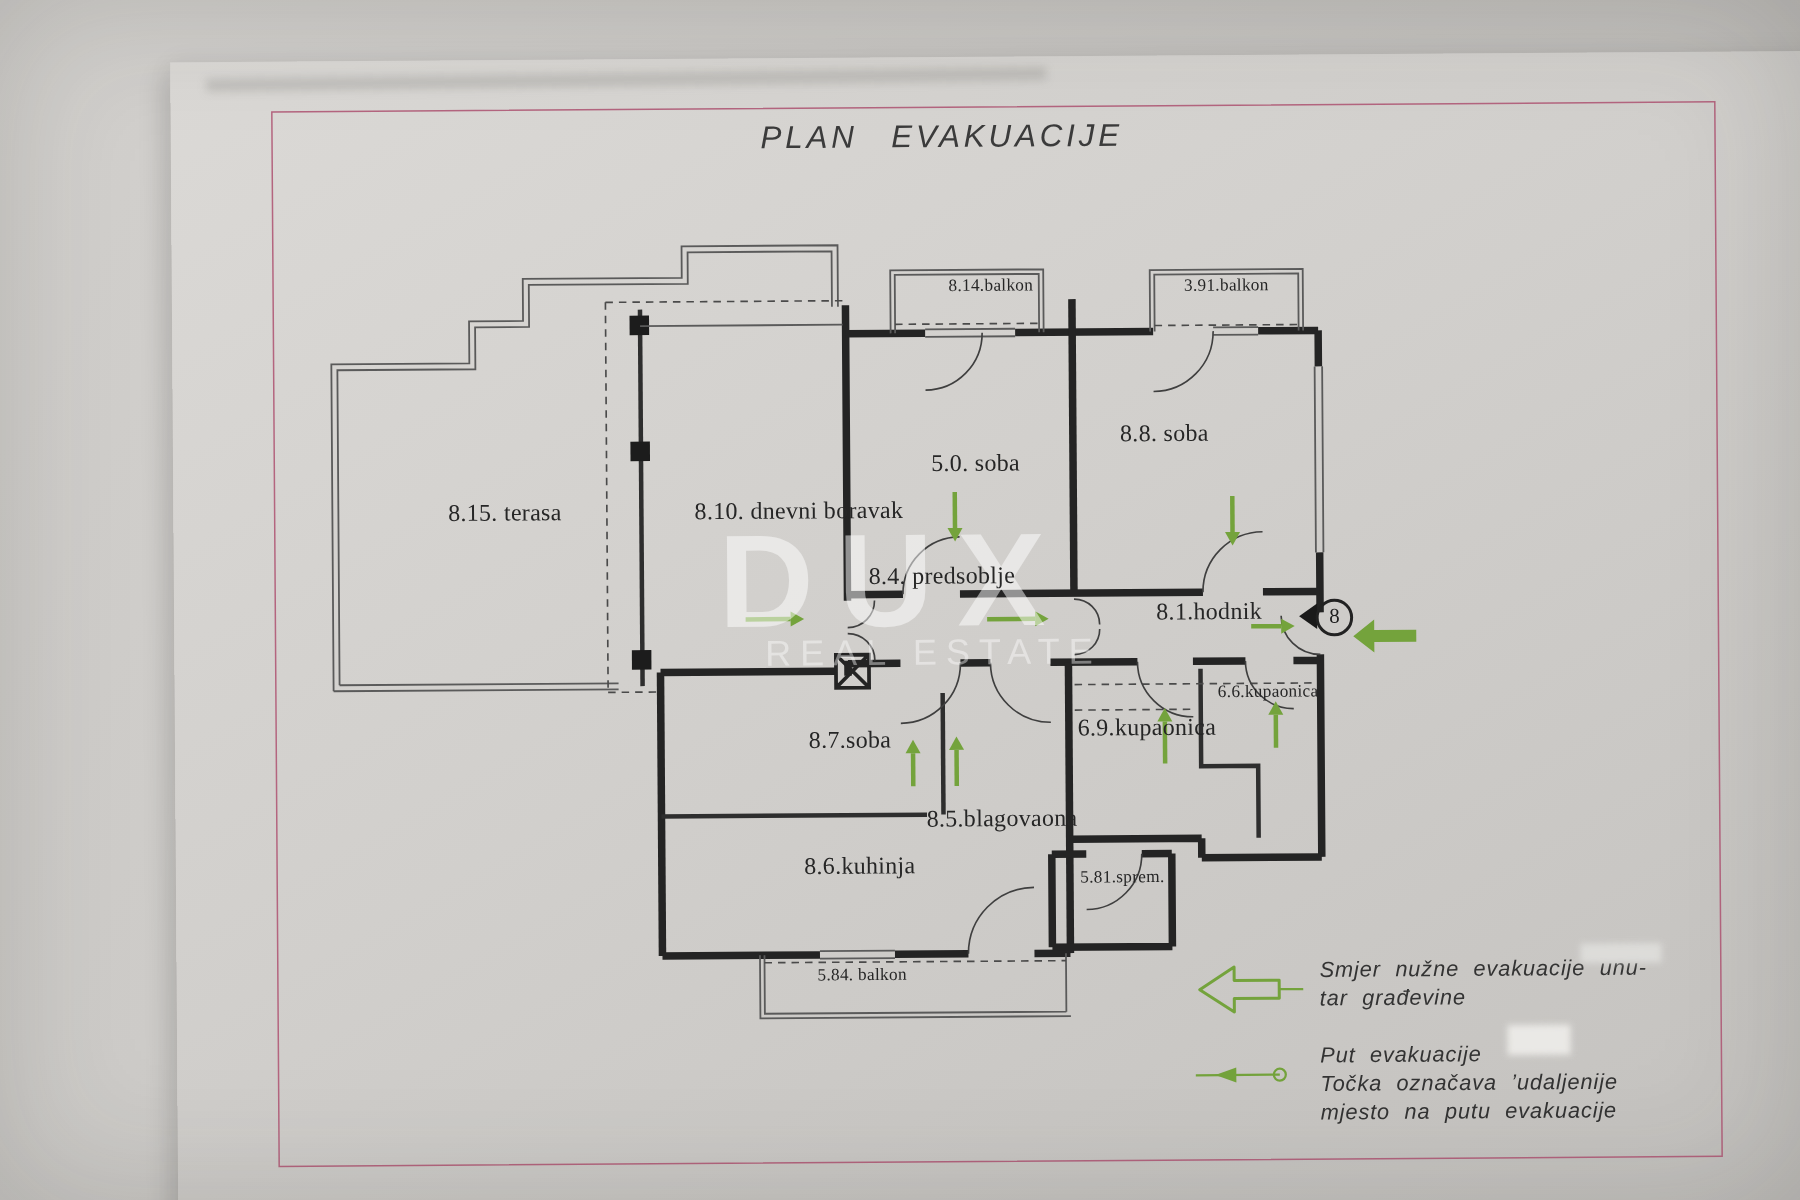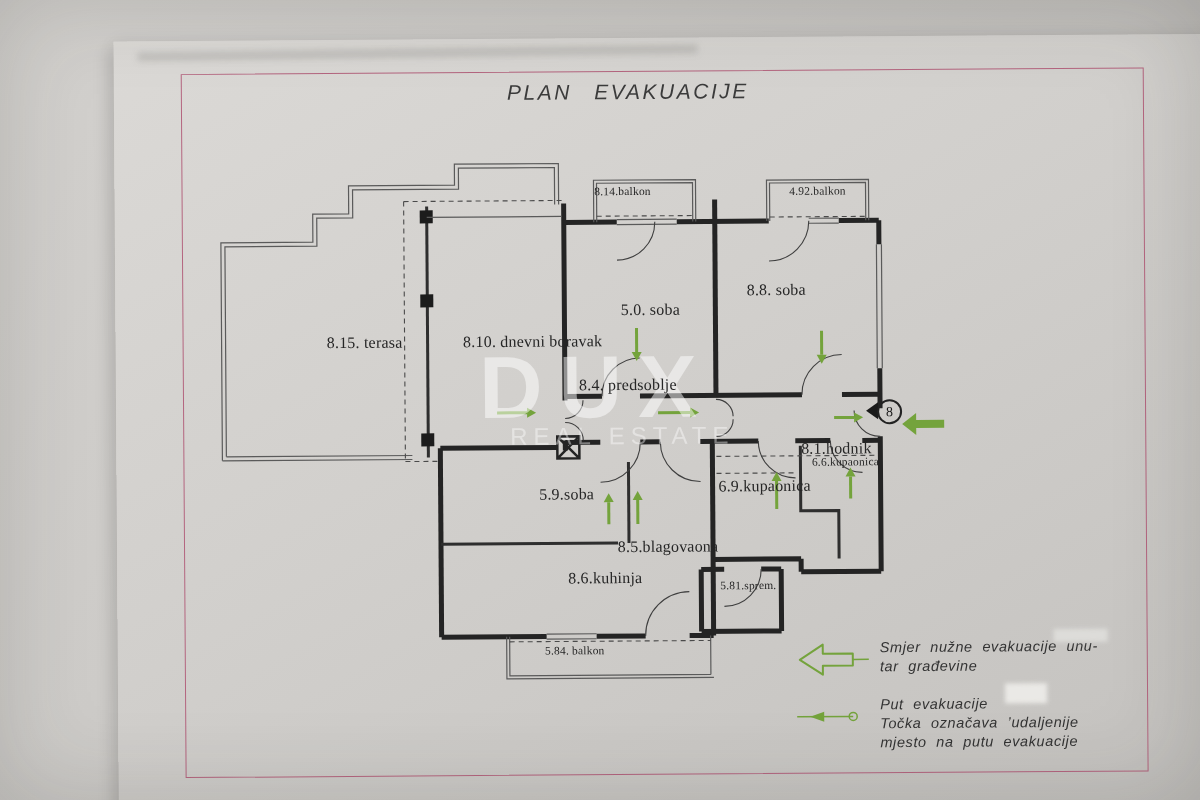--- a/index.html
+++ b/index.html
@@ -174,33 +174,33 @@
       <polygon points="822,713 822,723 808,718" fill="#74a33c" stroke="none"></polygon>
       <circle cx="851" cy="718" r="4" stroke-width="1.5"></circle>
     </g>
   </svg>
 
   <div class="wm-dux">DUX</div>
   <div class="wm-sub">REAL ESTATE</div>
 
   <div class="doc-title">PLAN EVAKUACIJE</div>
 
-  <div class="rlabel" style="left:337px;top:341px;margin-left:28px;">8.15. terasa</div>
+  <div class="rlabel" style="left:337px;top:341px;">8.15. terasa</div>
   <div class="rlabel" style="left:489px;top:341px;margin-left:44px;">8.10. dnevni boravak</div>
-  <div class="rlabel sm" style="left:624px;top:191px;">8.14.balkon</div>
-  <div class="rlabel sm" style="left:819px;top:192px;">4.92.balkon</div>
+  <div class="rlabel sm" style="left:662px;top:191px;">8.14.balkon</div>
+  <div class="rlabel sm" style="left:819px;top:192px;">3.91.balkon</div>
   <div class="rlabel" style="left:651px;top:310px;">5.0. soba</div>
   <div class="rlabel" style="left:777px;top:291px;">8.8. soba</div>
   <div class="rlabel" style="left:628px;top:385px;text-align:center;">8.4. predsoblje</div>
-  <div class="rlabel" style="left:836px;top:410px;margin-top:40px;">8.1.hodnik</div>
+  <div class="rlabel" style="left:806px;top:410px;">8.1.hodnik</div>
   <div class="rlabel sm" style="left:845px;top:463px;">6.6.kupaonica</div>
   <div class="rlabel" style="left:764px;top:487px;">6.9.kupaonica</div>
-  <div class="rlabel" style="left:566px;top:494px;">5.9.soba</div>
+  <div class="rlabel" style="left:566px;top:494px;">8.7.soba</div>
   <div class="rlabel" style="left:667px;top:547px;">8.5.blagovaona</div>
-  <div class="rlabel" style="left:572px;top:578px;margin-left:32px;">8.6.kuhinja</div>
+  <div class="rlabel" style="left:572px;top:578px;">8.6.kuhinja</div>
   <div class="rlabel sm" style="left:747px;top:586px;">5.81.sprem.</div>
   <div class="rlabel sm" style="left:573px;top:650px;">5.84. balkon</div>
 
   <div class="exit-circle">8</div>
 
   <div class="legend-text" style="left:878px;top:640px;">
     <div>Smjer nužne evakuacije unu-</div>
     <div>tar građevine</div>
   </div>
   <div class="legend-text" style="left:878px;top:697px;">

